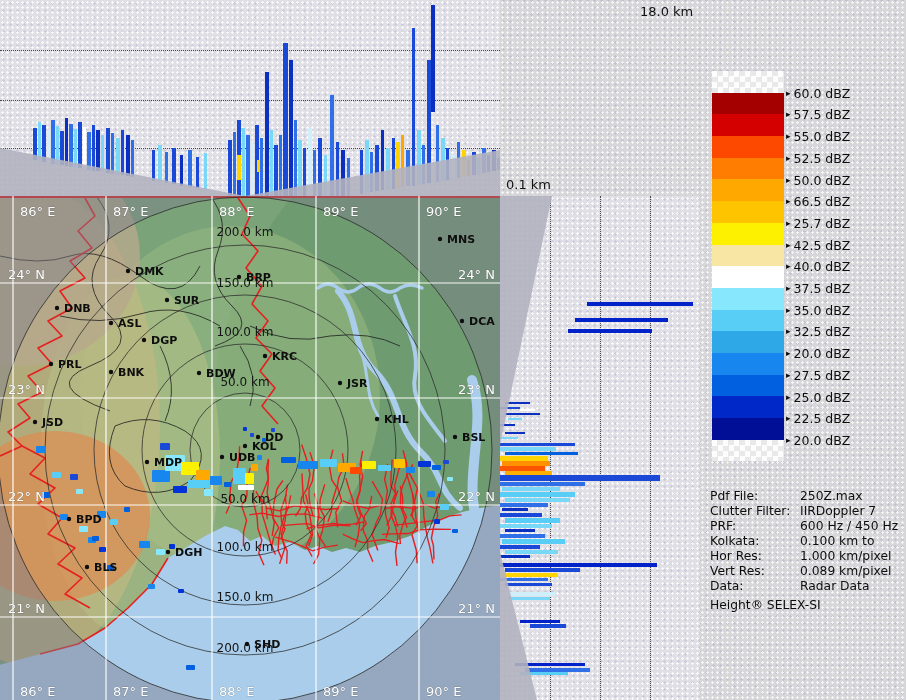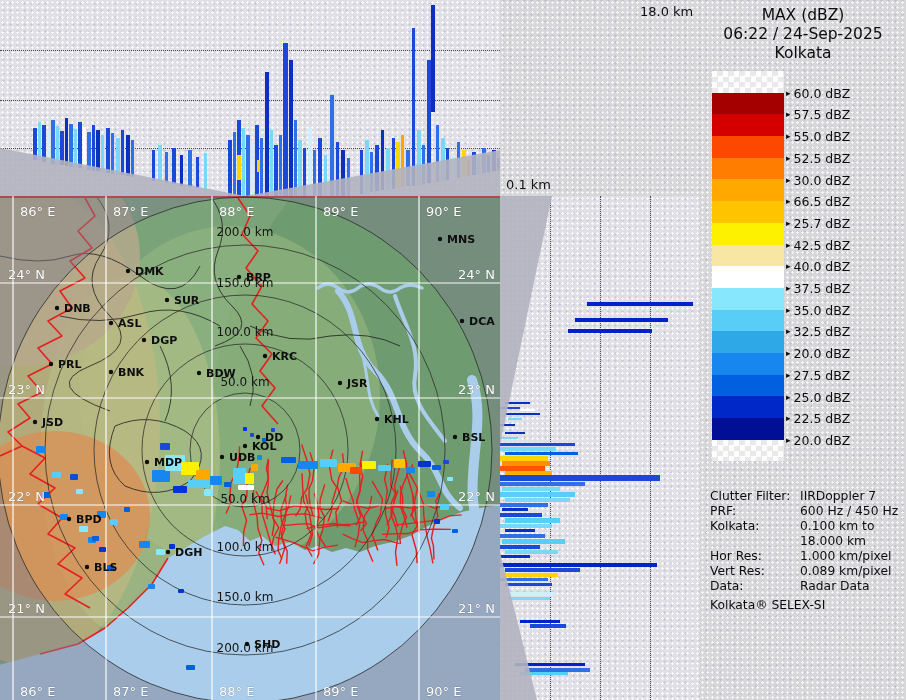--- a/index.html
+++ b/index.html
@@ -444,25 +444,20 @@
         <div class="bar" style="background: rgb(47, 111, 232); top: 472px; height: 4px; left: 25px; width: 65px;"></div>
         <div class="bar" style="background: rgb(88, 205, 245); top: 476px; height: 3px; left: 20px; width: 48px;"></div>
       </div>
     <svg class="wedge-svg" width="200" height="504">
       <polygon points="0,0 52,0 0,249" fill="#b3b3c0" opacity="0.9"></polygon>
       <polygon points="0,356 37,504 0,504" fill="#b3b3c0" opacity="0.9"></polygon>
     </svg>
   </div>
 
   <div id="legend-panel" class="panel">
-    <div id="legend-title-block">
-      <div>MAX (dBZ)</div>
-      <div>06:22 / 24-Sep-2025</div>
-      <div>Kolkata</div>
-    </div>
     <div id="colorbar">
         <div class="cb-block checker" style="height: 21.7px;"></div>
         <div class="cb-block" style="height: 21.7px; background: rgb(165, 0, 0);"></div>
         <div class="cb-block" style="height: 21.7px; background: rgb(212, 0, 0);"></div>
         <div class="cb-block" style="height: 21.7px; background: rgb(253, 73, 0);"></div>
         <div class="cb-block" style="height: 21.7px; background: rgb(255, 125, 0);"></div>
         <div class="cb-block" style="height: 21.7px; background: rgb(255, 168, 0);"></div>
         <div class="cb-block" style="height: 21.7px; background: rgb(255, 196, 0);"></div>
         <div class="cb-block" style="height: 21.7px; background: rgb(253, 241, 0);"></div>
         <div class="cb-block" style="height: 21.7px; background: rgb(248, 231, 164);"></div>
@@ -488,21 +483,21 @@
         <div class="cb-label" style="top: 136.1px;">
           <span class="cb-arrow">▸</span>
           <span>55.0 dBZ</span>
         </div>
         <div class="cb-label" style="top: 157.8px;">
           <span class="cb-arrow">▸</span>
           <span>52.5 dBZ</span>
         </div>
         <div class="cb-label" style="top: 179.5px;">
           <span class="cb-arrow">▸</span>
-          <span>30.0 dBZ</span>
+          <span>50.0 dBZ</span>
         </div>
         <div class="cb-label" style="top: 201.2px;">
           <span class="cb-arrow">▸</span>
           <span>66.5 dBZ</span>
         </div>
         <div class="cb-label" style="top: 222.9px;">
           <span class="cb-arrow">▸</span>
           <span>25.7 dBZ</span>
         </div>
         <div class="cb-label" style="top: 244.6px;">
@@ -542,45 +537,45 @@
           <span>22.5 dBZ</span>
         </div>
         <div class="cb-label" style="top: 439.9px;">
           <span class="cb-arrow">▸</span>
           <span>20.0 dBZ</span>
         </div>
       </div>
     <div id="metadata">
       <div id="meta-rows">
           <div class="meta-row">
+            <span class="meta-label">Pdf File:</span>
+            <span class="meta-value">250Z.max</span>
+          </div>
+          <div class="meta-row">
             <span class="meta-label">Clutter Filter:</span>
             <span class="meta-value">IIRDoppler 7</span>
           </div>
           <div class="meta-row">
             <span class="meta-label">PRF:</span>
             <span class="meta-value">600 Hz / 450 Hz</span>
           </div>
           <div class="meta-row">
             <span class="meta-label">Kolkata:</span>
             <span class="meta-value">0.100 km to</span>
           </div>
           <div class="meta-row">
-            <span class="meta-label"></span>
-            <span class="meta-value">18.000 km</span>
-          </div>
-          <div class="meta-row">
             <span class="meta-label">Hor Res:</span>
             <span class="meta-value">1.000 km/pixel</span>
           </div>
           <div class="meta-row">
             <span class="meta-label">Vert Res:</span>
             <span class="meta-value">0.089 km/pixel</span>
           </div>
           <div class="meta-row">
             <span class="meta-label">Data:</span>
             <span class="meta-value">Radar Data</span>
           </div>
         </div>
-      <div id="brand-line">Kolkata® SELEX-SI</div>
+      <div id="brand-line">Height® SELEX-SI</div>
     </div>
   </div>
 
 </div>
 
 </body></html>

